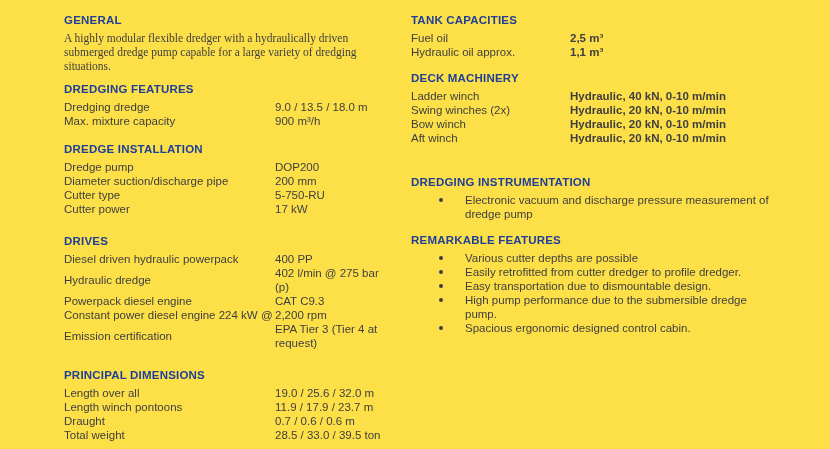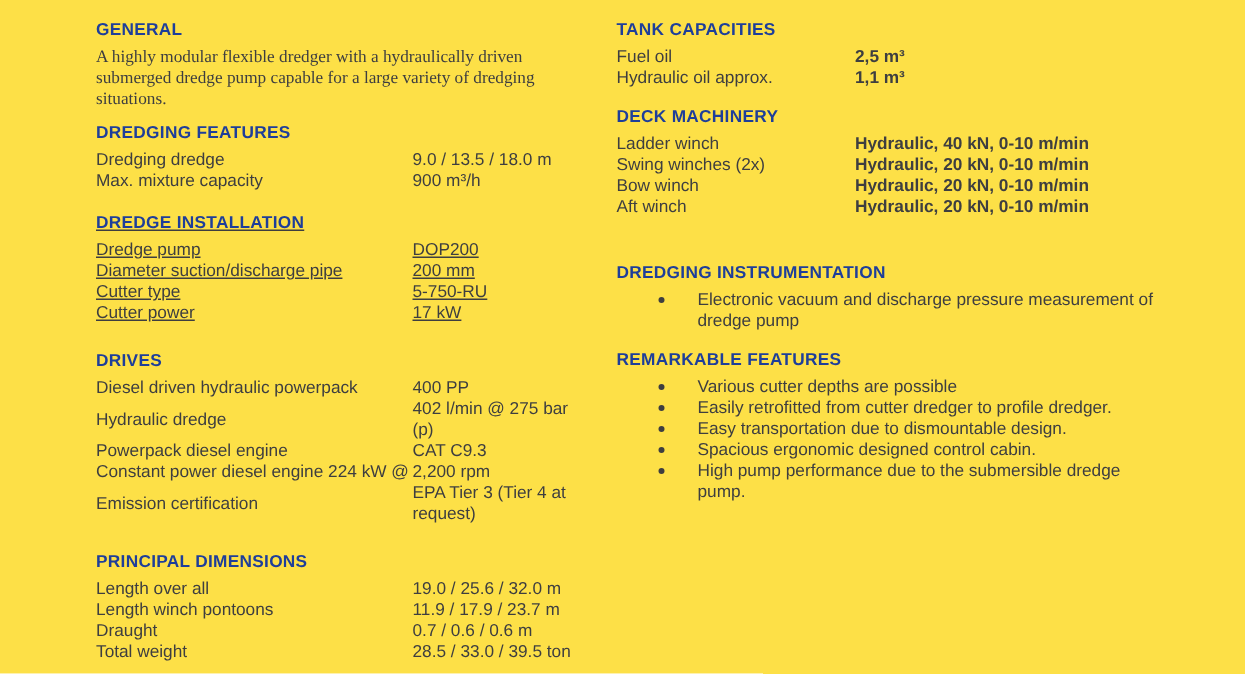--- a/index.html
+++ b/index.html
@@ -21,21 +21,21 @@
   .sec-title {
     color: #1e3e9a;
     font-weight: bold;
     font-size: 11.5px;
     line-height: 14px;
     letter-spacing: 0.2px;
     margin: 0 0 4px 0;
   }
   .mt9  { margin-top: 9px; }
   .mt12 { margin-top: 12px; }
-  .mt14 { margin-top: 14px; text-decoration: underline; }
+  .mt14 { margin-top: 14px; }
   .mt18 { margin-top: 18px; }
   .mt30 { margin-top: 30px; }
 
   .para { margin: 0; width: 310px; font-family: Liberation Serif, serif; }
 
   .row { display: flex; align-items: center; }
   .row .label { flex: 0 0 auto; white-space: nowrap; }
   .col-left  .row .label { min-width: 211px; }
   .col-right .row .label { min-width: 159px; }
   .col-left  .row .value { max-width: 120px; }
@@ -183,20 +183,20 @@
         <li><span class="dot"></span><span>Electronic vacuum and discharge pressure measurement of dredge pump</span></li>
       </ul>
     </div>
 
     <div class="sec mt12">
       <h3 class="sec-title">REMARKABLE FEATURES</h3>
       <ul class="bullets">
         <li><span class="dot"></span><span>Various cutter depths are possible</span></li>
         <li><span class="dot"></span><span>Easily retrofitted from cutter dredger to profile dredger.</span></li>
         <li><span class="dot"></span><span>Easy transportation due to dismountable design.</span></li>
+        <li><span class="dot"></span><span>High pump performance due to the submersible dredge pump.</span></li>
         <li><span class="dot"></span><span>Spacious ergonomic designed control cabin.</span></li>
-        <li><span class="dot"></span><span>High pump performance due to the submersible dredge pump.</span></li>
       </ul>
     </div>
 
   </div>
 
 </div>
 
 </body></html>

